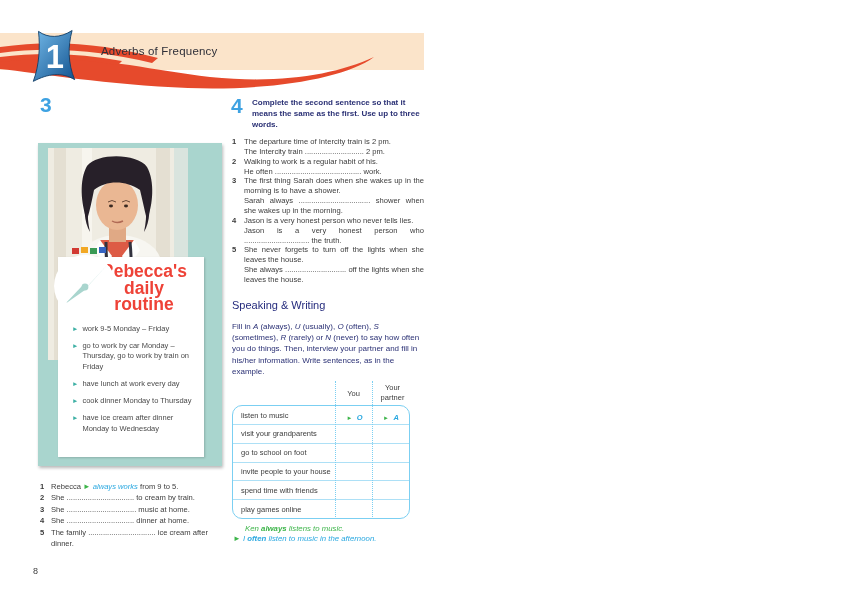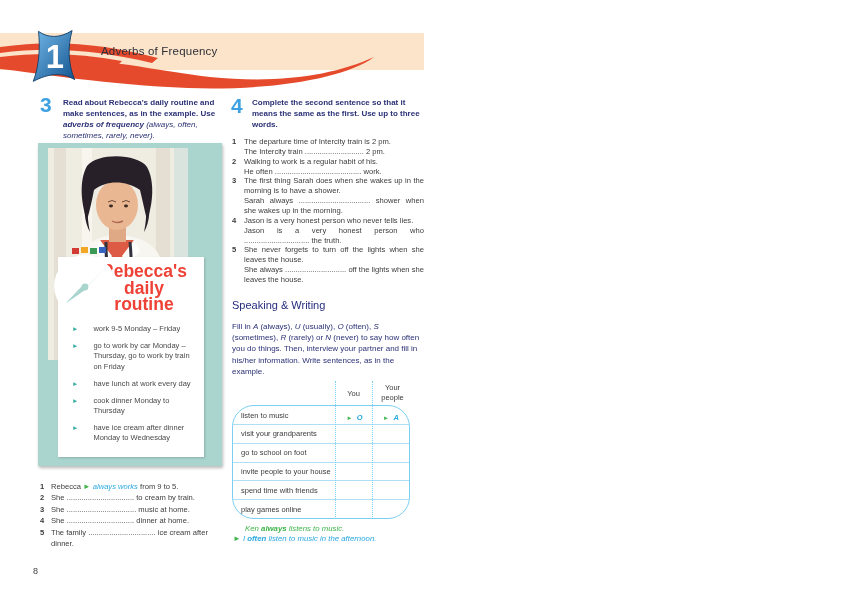--- a/index.html
+++ b/index.html
@@ -23,21 +23,21 @@
   
   .teal-card { position:absolute; left:38px; top:143px; width:184px; height:323px;
                background:#a9d5ce; box-shadow:1px 2px 3px rgba(0,0,0,.28); }
   .photo { position:absolute; left:10px; top:5px; width:140px; height:212px; }
   .white-card { position:absolute; left:20px; top:114px; width:146px; height:200px;
                 background:#ffffff; box-shadow:1px 1px 2px rgba(0,0,0,.18); }
   .clock { position:absolute; left:14px; top:110px; width:66px; height:66px; }
   .card-title { margin:6px 0 0 26px; text-align:center; color:#ee4237;
                 font-size:17.5px; line-height:.95; font-weight:bold; }
   .routine-list { margin:11px 6px 0 14px; }
-  .r-item { display:flex; margin-bottom:7px;gap:11px; }
+  .r-item { display:flex; margin-bottom:7px; }
   .r-arrow { color:#3eb0a5; font-size:6.5px; line-height:1.6; margin-right:4px; flex:0 0 auto; }
   .r-text  { font-size:7.5px; color:#4a4a4a; line-height:1.35; }
 
   
   .sentences { position:absolute; left:40px; top:481px; width:192px; font-size:7.6px; color:#3c3c3c; line-height:1.5; }
   .s-line { display:flex; }
   .s-n { flex:0 0 11px; font-weight:bold; }
   .green  { color:#3db54a; }
   .blue-i { color:#2aa8e0; font-style:italic; }
 
@@ -52,21 +52,21 @@
   .sw-instr { position:absolute; left:232px; top:321px; width:190px; font-size:8px; font-weight:normal;
               color:#2b3175; line-height:1.4; }
   .sw-instr .it { font-style:italic; }
 
   
   .tbl { position:absolute; left:232px; top:381px; width:181px; height:138px; }
   .tbl .hdr { position:absolute; font-size:7.5px; color:#3c3c3c; text-align:center; line-height:1.3; }
   .hdr-you { left:103px; top:8px; width:37px; }
   .hdr-partner { left:140px; top:2px; width:41px; }
   .t-body { position:absolute; left:0; top:24px; width:178px; height:114px;
-            border:1.5px solid #7bcff2; border-radius:22px; display:flex; flex-direction:column; box-sizing:border-box; }
+            border:1.5px solid #7bcff2; border-radius:10px; display:flex; flex-direction:column; box-sizing:border-box; }
   .t-row { flex:1; display:flex; align-items:center; border-bottom:1px solid #ade0f6; }
   .t-row:last-child { border-bottom:none; }
   .t-act { flex:0 0 95px; padding-left:8px; font-size:7.5px; color:#3c3c3c; }
   .t-you { flex:0 0 37px; text-align:center; }
   .t-par { flex:1; text-align:center; }
   .t-dot { position:absolute; top:0; height:138px; border-left:1px dotted #7bcff2; }
   .ans-arrow { color:#3db54a; font-size:6px; }
   .ans-letter { color:#2aa8e0; font-style:italic; font-weight:bold; font-size:7.5px; }
 
   
@@ -95,21 +95,20 @@
         <stop offset="0" stop-color="#74b9e8"></stop>
           <stop offset="1" stop-color="#11528f"></stop>
       </linearGradient>
     </defs>
     <path d="M11,3 C22,11 36,11 50,2 C45,20 45,40 53,59 C38,50 22,52 5,61 C12,42 13,21 11,3 Z" fill="url(#bg1)" stroke="#0e3a63" stroke-width="1"></path>
     <text x="30" y="45" font-size="38" font-weight="bold" fill="#ffffff" text-anchor="middle">1</text>
   </svg>
   <div class="header-title">Adverbs of Frequency</div>
 
   <div class="ex-num" style="left:40px; top:94px;">3</div>
-  <div class="instr" style="left:63px; top:97px; width:160px;"><span>Read about Rebecca's daily routine and make sentences, as in the example. Use </span><span class="it">adverbs of frequency</span><span class="itl"> (always, often, sometimes, rarely, never).</span></div>
 
   <div class="teal-card">
     <svg class="photo" viewBox="0 0 140 212">
       <rect width="140" height="212" fill="#efece2"></rect>
       <rect x="6" width="12" height="212" fill="#e4dfd2"></rect>
       <rect x="34" width="10" height="212" fill="#f7f5ee"></rect>
       <rect x="108" width="14" height="212" fill="#e4dfd2"></rect>
       <rect x="126" width="14" height="212" fill="#d9e4de"></rect>
       <path d="M14,212 C16,150 24,112 36,100 C48,89 60,87 70,87 C80,87 94,89 106,100 C118,112 124,150 126,212 Z" fill="#f7f6f1"></path>
       <polygon points="52,92 86,92 69,130" fill="#dd5b45"></polygon>
@@ -236,21 +235,21 @@
       </div>
   </div>
 
   <div class="sw-title">Speaking &amp; Writing</div>
   <div class="sw-instr"><span>Fill in </span><span class="it">A</span><span> (always), </span><span class="it">U</span><span> (usually), </span><span class="it">O</span><span> (often), </span><span class="it">S</span><span> (sometimes), </span><span class="it">R</span><span> (rarely) or </span><span class="it">N</span><span> (never) to say how often you do things. Then, interview your partner and fill in his/her information. Write sentences, as in the example.</span></div>
 
   <div class="tbl">
     <div class="hdr hdr-you">You</div>
     <div class="hdr hdr-partner">
       <div>Your</div>
-      <div>people</div>
+      <div>partner</div>
     </div>
     <div class="t-body">
       <div class="t-row">
         <span class="t-act">listen to music</span>
         <span class="t-you"><span class="ans-arrow">►</span> <span class="ans-letter">O</span></span>
         <span class="t-par"><span class="ans-arrow">►</span> <span class="ans-letter">A</span></span>
       </div>
       <div class="t-row">
           <span class="t-act">visit your grandparents</span>
           <span class="t-you"></span>

